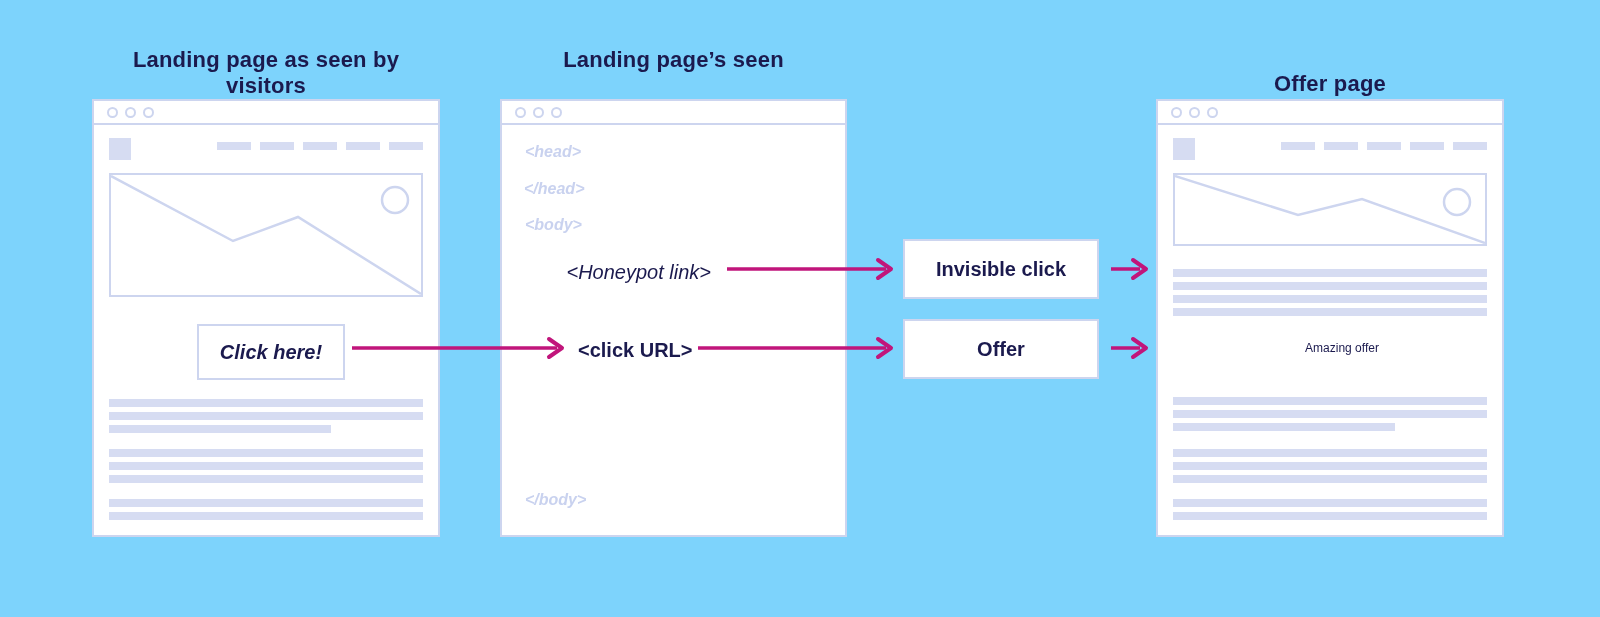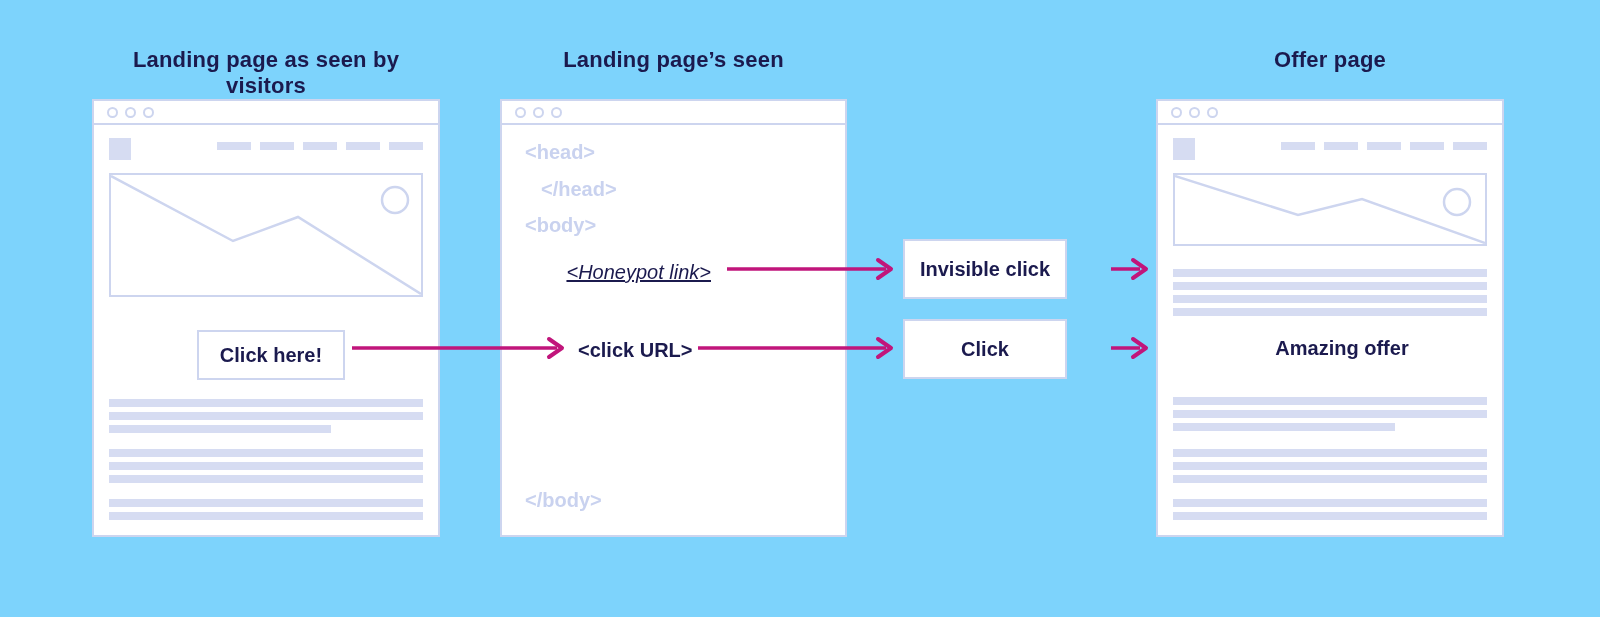--- a/index.html
+++ b/index.html
@@ -29,43 +29,43 @@
   .img-ph svg{display:block;}
   .sketch{stroke:var(--lavender-border);fill:none;stroke-width:2.5;}
 
   .line{position:absolute;left:15px;width:314px;height:8px;background:var(--lavender-fill);}
   .line.short{width:222px;}
 
   .wire-btn{position:absolute;border:2px solid var(--lavender-border);background:#fff;
     display:flex;align-items:center;justify-content:center;
     font-size:20px;font-weight:700;color:var(--navy);}
 
-  .code-tag{position:absolute;font-size:20px;font-weight:700;color:var(--code-text);line-height:22px;}
+  .code-tag{position:absolute;font-size:16px;font-weight:700;font-style:italic;color:var(--code-text);line-height:22px;}
   .code-honeypot{position:absolute;font-size:20px;font-style:italic;color:var(--navy);line-height:22px;}
   .code-clickurl{position:absolute;font-size:20px;font-weight:700;color:var(--navy);line-height:22px;}
 
-  .flow-box{position:absolute;width:164px;height:60px;border:2px solid var(--lavender-border);background:#fff;
+  .flow-box{position:absolute;width:196px;height:60px;border:2px solid var(--lavender-border);background:#fff;
     display:flex;align-items:center;justify-content:center;
     font-size:20px;font-weight:700;color:var(--navy);}
 
   .offer-headline{position:absolute;left:0;right:0;top:232px;height:30px;text-align:center;
-    font-size:20px;font-weight:700;color:var(--navy);line-height:30px;margin-left:24px;}
+    font-size:12px;font-weight:400;color:var(--navy);line-height:30px;margin-left:24px;}
 
   .arrow-layer{position:absolute;left:0;top:0;pointer-events:none;}
   .arrow-shaft{stroke:var(--arrow);stroke-width:3.5;fill:none;}
   .arrow-head{stroke:var(--arrow);stroke-width:4;fill:none;stroke-linecap:round;stroke-linejoin:round;}
 </style>
 </head>
 <body>
 
 <div class="canvas">
 
   <div class="col-title" style="left:92px;width:348px;">Landing page as seen by visitors</div>
   <div class="col-title" style="left:500px;width:347px;">Landing page’s seen</div>
-  <div class="col-title" style="left:1156px;width:348px;">Offer page</div>
+  <div class="col-title" style="left:1156px;width:348px;margin-top:24px;">Offer page</div>
 
   <div class="browser-window" style="left:92px;width:348px;">
     <div class="chrome">
       <span class="dot"></span>
       <span class="dot"></span>
       <span class="dot"></span>
     </div>
     <div class="logo"></div>
     <div class="nav">
       <span class="dash"></span>
@@ -73,47 +73,47 @@
       <span class="dash"></span>
       <span class="dash"></span>
       <span class="dash"></span>
     </div>
     <div class="img-ph" style="height:124px;">
       <svg width="310" height="120" viewBox="0 0 310 120">
         <polyline class="sketch" points="0,1 122,66 187,42 310,119"></polyline>
         <circle class="sketch" cx="284" cy="25" r="13"></circle>
       </svg>
     </div>
-    <div class="wire-btn" style="left:103px;top:229px;width:148px;height:50px;">Click here!</div>
+    <div class="wire-btn" style="left:103px;top:223px;width:148px;height:56px;font-style:italic;">Click here!</div>
     <div class="line" style="top:298px;"></div>
     <div class="line" style="top:311px;"></div>
     <div class="line short" style="top:324px;"></div>
     <div class="line" style="top:348px;"></div>
     <div class="line" style="top:361px;"></div>
     <div class="line" style="top:374px;"></div>
     <div class="line" style="top:398px;"></div>
     <div class="line" style="top:411px;"></div>
   </div>
 
   <div class="browser-window" style="left:500px;width:347px;">
     <div class="chrome">
       <span class="dot"></span>
       <span class="dot"></span>
       <span class="dot"></span>
     </div>
     <div class="code-tag" style="left:23px;top:40px;">&lt;head&gt;</div>
-    <div class="code-tag" style="left:39px;top:77px;">&lt;/head&gt;</div>
+    <div class="code-tag" style="left:22px;top:77px;">&lt;/head&gt;</div>
     <div class="code-tag" style="left:23px;top:113px;">&lt;body&gt;</div>
-    <div class="code-honeypot" style="right:134px;top:160px;text-decoration:underline;">&lt;Honeypot link&gt;</div>
+    <div class="code-honeypot" style="right:134px;top:160px;">&lt;Honeypot link&gt;</div>
     <div class="code-clickurl" style="left:76px;top:238px;">&lt;click URL&gt;</div>
     <div class="code-tag" style="left:23px;top:388px;">&lt;/body&gt;</div>
   </div>
 
   <div class="flow-box" style="left:903px;top:239px;">Invisible click</div>
-  <div class="flow-box" style="left:903px;top:319px;">Click</div>
+  <div class="flow-box" style="left:903px;top:319px;">Offer</div>
 
   <div class="browser-window" style="left:1156px;width:348px;">
     <div class="chrome">
       <span class="dot"></span>
       <span class="dot"></span>
       <span class="dot"></span>
     </div>
     <div class="logo"></div>
     <div class="nav">
       <span class="dash"></span>

